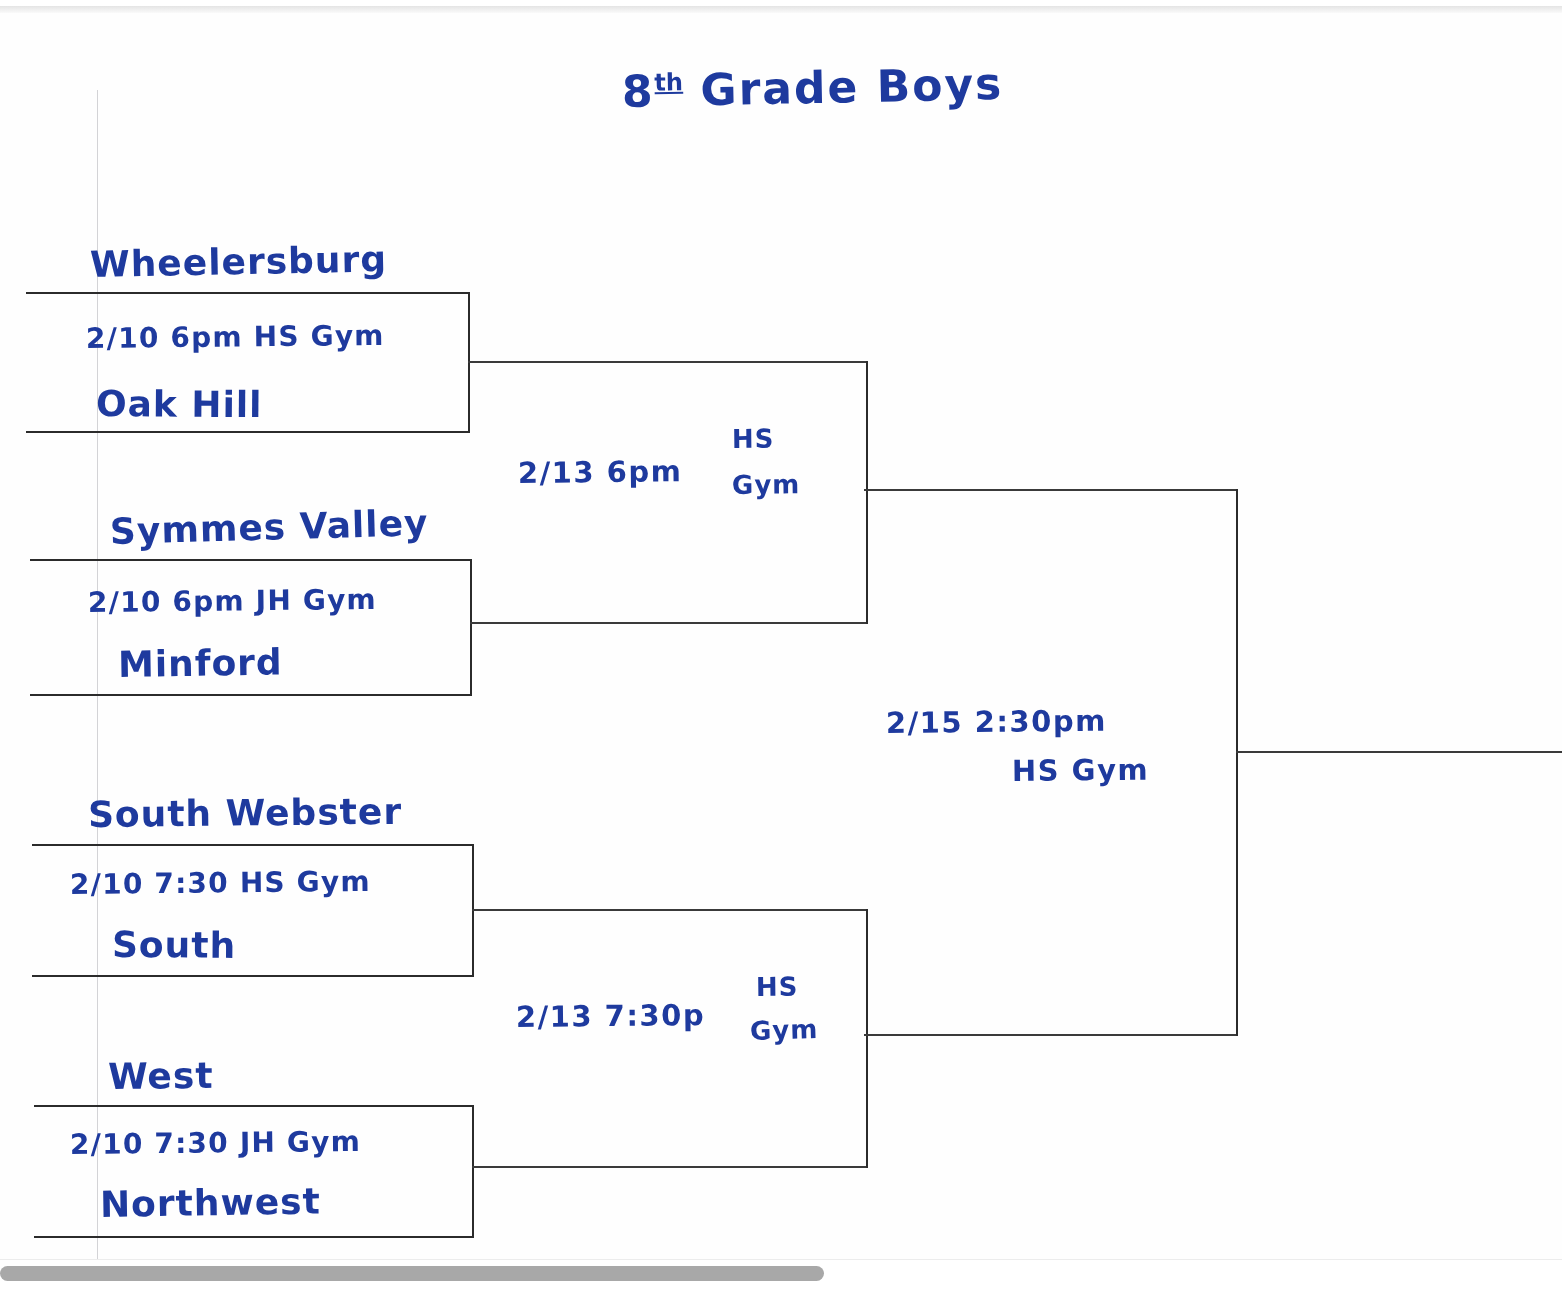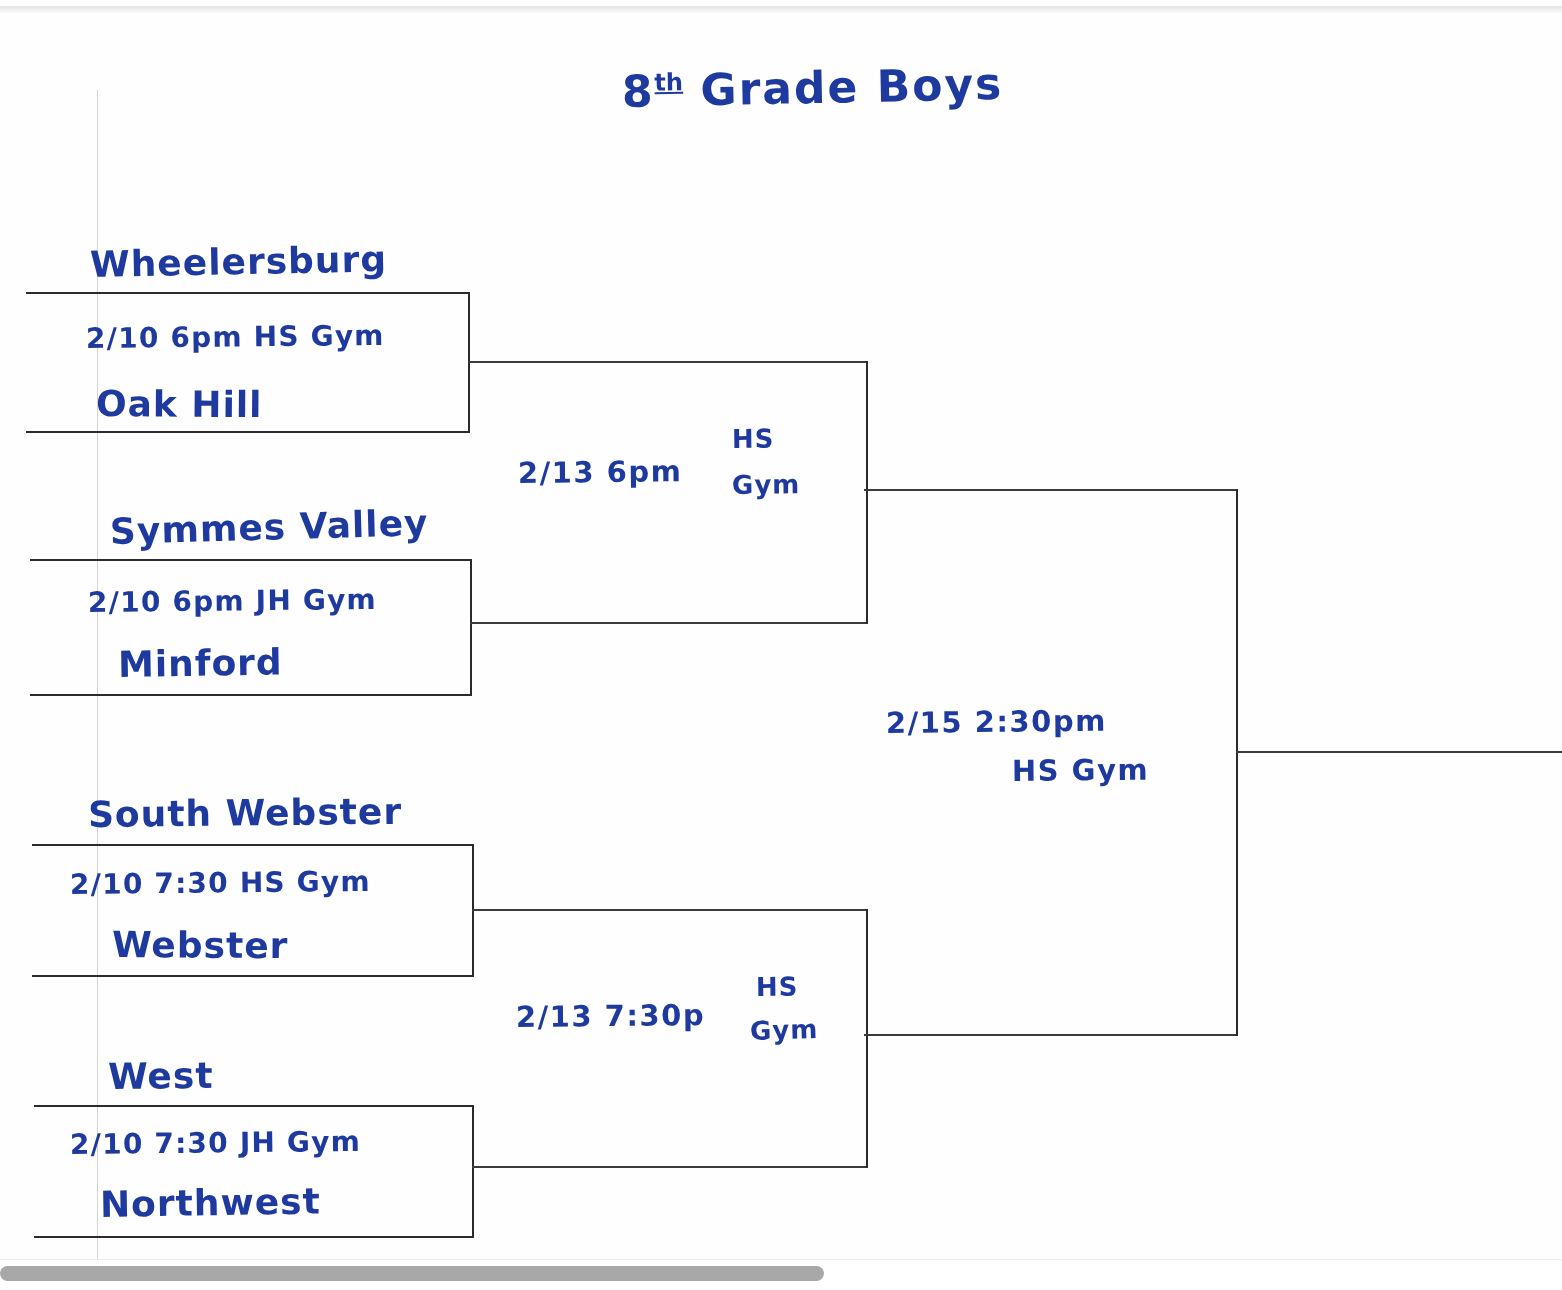--- a/index.html
+++ b/index.html
@@ -161,21 +161,21 @@
     <div class="ink team j3" style="left:110px; top:505px;">Symmes Valley</div>
     <div class="ink detail j2" style="left:88px; top:580px;">2/10 6pm  JH Gym</div>
     <div class="ink team j5" style="left:118px; top:638px;">Minford</div>
 
     <div class="hline" style="left:32px; top:838px; width:442px;"></div>
     <div class="hline" style="left:32px; top:969px; width:442px;"></div>
     <div class="vline" style="left:472px; top:838px; height:133px;"></div>
 
     <div class="ink team j2" style="left:88px; top:788px;">South Webster</div>
     <div class="ink detail j2" style="left:70px; top:862px;">2/10  7:30  HS Gym</div>
-    <div class="ink team j4" style="left:112px; top:918px;">Webster</div>
+    <div class="ink team j4" style="left:112px; top:918px;">South</div>
 
     <div class="hline" style="left:34px; top:1099px; width:440px;"></div>
     <div class="hline" style="left:34px; top:1230px; width:440px;"></div>
     <div class="vline" style="left:472px; top:1099px; height:133px;"></div>
 
     <div class="ink team j2" style="left:108px; top:1050px;">West</div>
     <div class="ink detail j2" style="left:70px; top:1122px;">2/10 7:30 JH Gym</div>
     <div class="ink team j5" style="left:100px; top:1178px;">Northwest</div>
 
     <div class="hline soft" style="left:468px; top:355px; width:400px;"></div>

